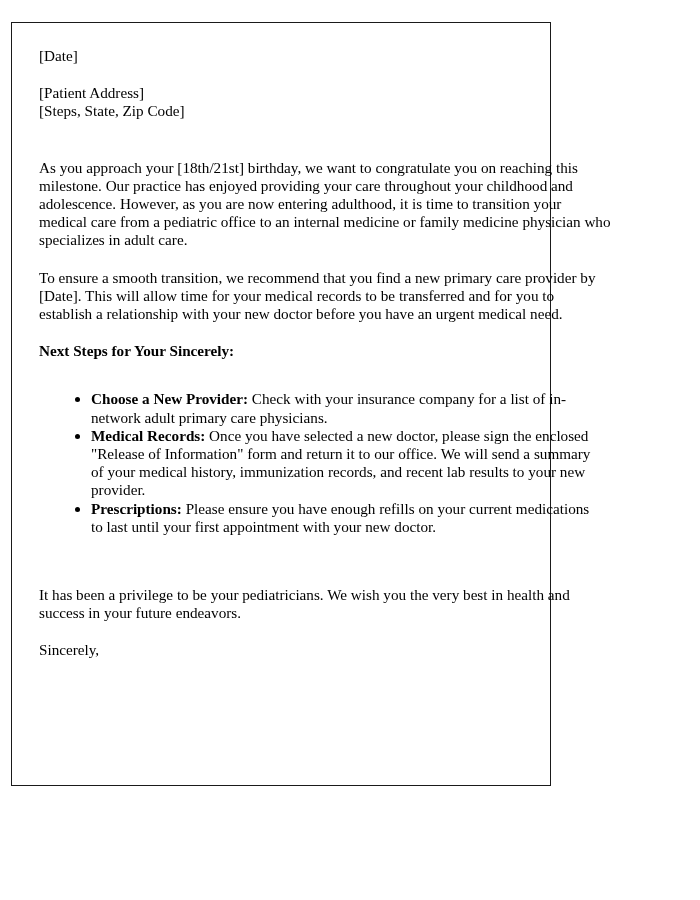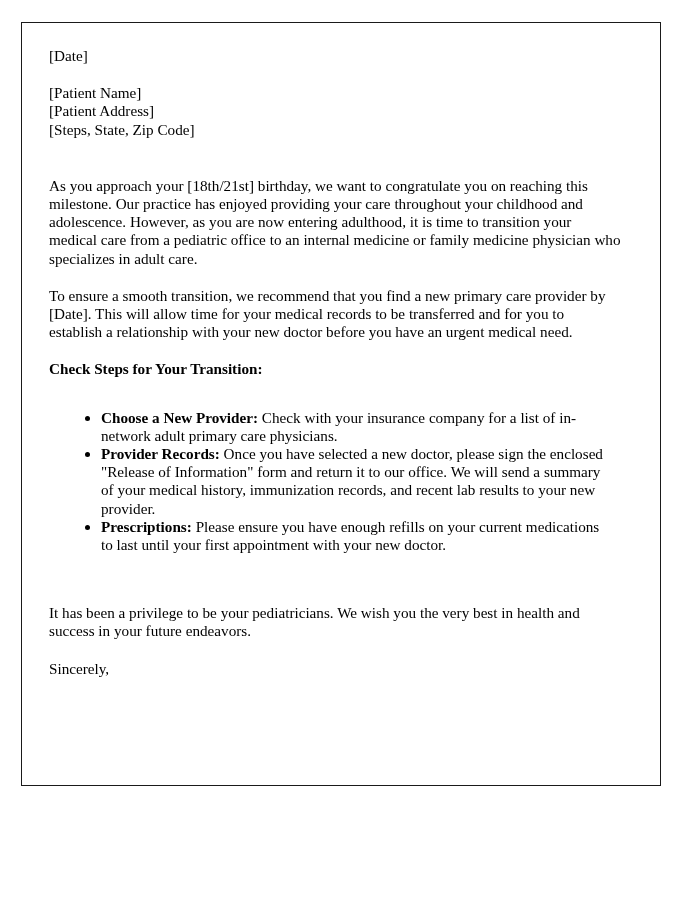--- a/index.html
+++ b/index.html
@@ -10,23 +10,23 @@
   body {
     width: 700px;
     height: 900px;
     font-family: "Liberation Serif", "DejaVu Serif", serif;
     color: #000000;
     overflow: hidden;
   }
 
   #page {
     position: absolute;
-    left: 21px;
+    left: 11px;
     top: 22px;
-    width: 640px;
+    width: 540px;
     height: 764px;
     border: 1.5px solid #1a1a1a;
     box-sizing: border-box;
     background: #ffffff;
   }
 
   #letter {
     position: absolute;
     left: 27px;
     top: 24px;
@@ -77,45 +77,44 @@
 <body>
 
 <div id="page">
   <div id="letter">
 
     <div class="para">[Date]</div>
 
     <div class="gap-md"></div>
 
     <div class="addr-block">
-      <span class="blockline">[Patient Name]</span>
       <span class="blockline">[Patient Address]</span>
       <span class="blockline">[Steps, State, Zip Code]</span>
     </div>
 
     <div class="gap-md"></div>
 
 
     <div class="gap-md"></div>
 
     <div class="para">As you approach your [18th/21st] birthday, we want to congratulate you on reaching this milestone. Our practice has enjoyed providing your care throughout your childhood and adolescence. However, as you are now entering adulthood, it is time to transition your medical care from a pediatric office to an internal medicine or family medicine physician who specializes in adult care.</div>
 
     <div class="gap-md"></div>
 
     <div class="para">To ensure a smooth transition, we recommend that you find a new primary care provider by [Date]. This will allow time for your medical records to be transferred and for you to establish a relationship with your new doctor before you have an urgent medical need.</div>
 
     <div class="gap-md"></div>
 
-    <div class="heading">Check Steps for Your Transition:</div>
+    <div class="heading">Next Steps for Your Sincerely:</div>
 
     <div class="gap-sm"></div>
 
     <ul class="steps">
       <li><span class="lead">Choose a New Provider:</span><span> Check with your insurance company for a list of in-network adult primary care physicians.</span></li>
-      <li><span class="lead">Provider Records:</span><span> Once you have selected a new doctor, please sign the enclosed "Release of Information" form and return it to our office. We will send a summary of your medical history, immunization records, and recent lab results to your new provider.</span></li>
+      <li><span class="lead">Medical Records:</span><span> Once you have selected a new doctor, please sign the enclosed "Release of Information" form and return it to our office. We will send a summary of your medical history, immunization records, and recent lab results to your new provider.</span></li>
       <li><span class="lead">Prescriptions:</span><span> Please ensure you have enough refills on your current medications to last until your first appointment with your new doctor.</span></li>
     </ul>
 
     <div class="gap-md"></div>
 
 
     <div class="gap-md"></div>
 
     <div class="para">It has been a privilege to be your pediatricians. We wish you the very best in health and success in your future endeavors.</div>
 

